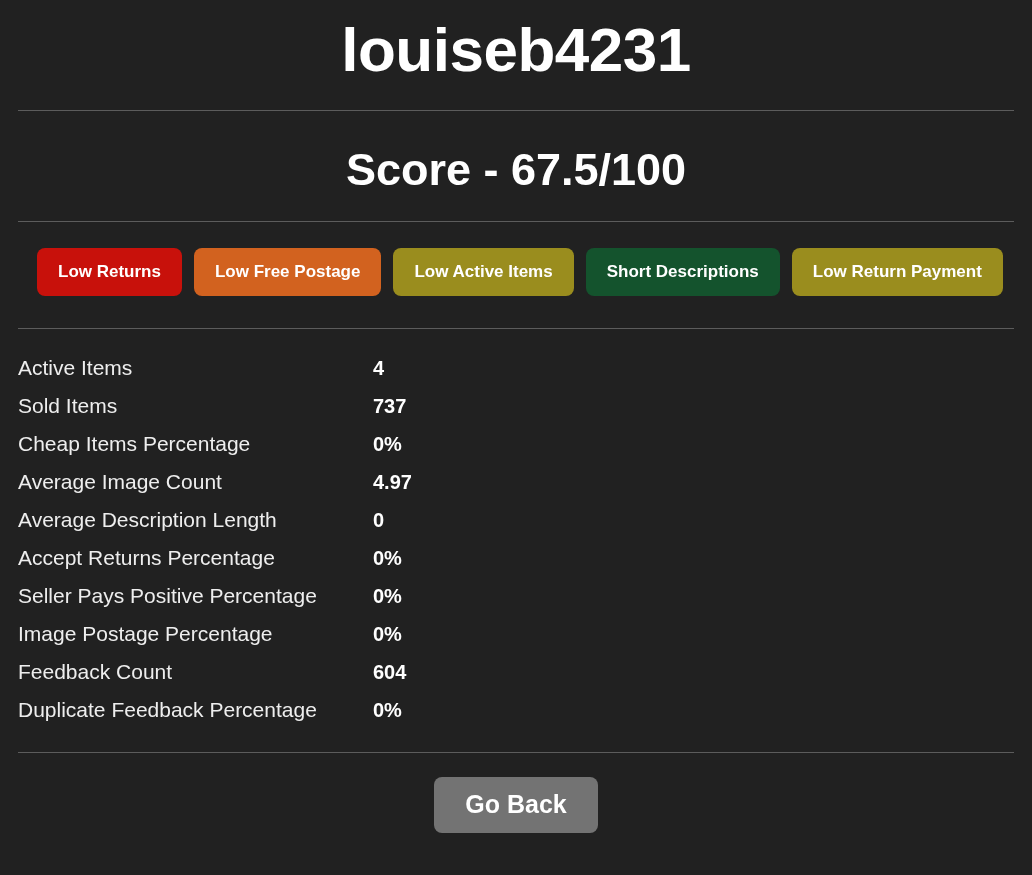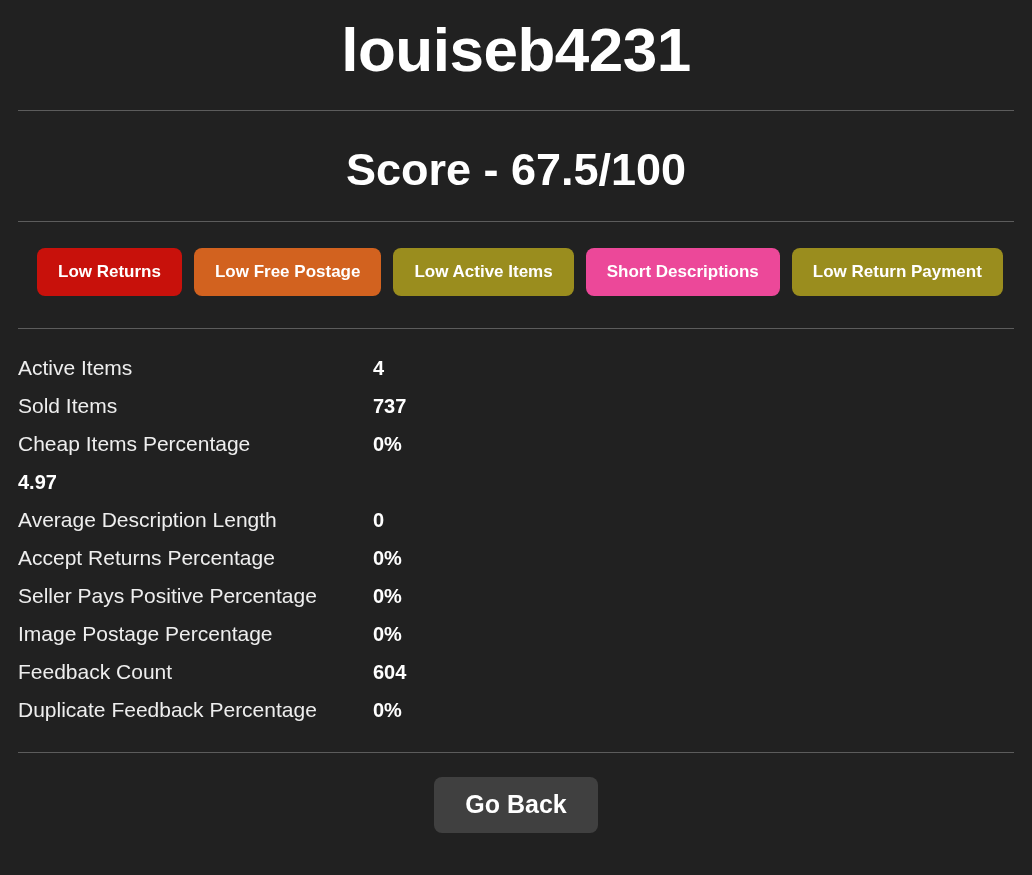--- a/index.html
+++ b/index.html
@@ -149,40 +149,41 @@
   <h2 class="score">
     <span class="score-text">Score - </span><span class="score-value" style="color: #ffffff;">67.5/100</span>
   </h2>
 
   <hr class="divider d2" style="background: rgb(92, 92, 92);">
 
   <div class="badges">
     <button class="badge" style="background: rgb(200, 17, 11);">Low Returns</button>
     <button class="badge" style="background: rgb(210, 98, 31);">Low Free Postage</button>
     <button class="badge" style="background: rgb(154, 141, 30);">Low Active Items</button>
-    <button class="badge" style="background: #ec4899;">Short Descriptions</button>
+    <button class="badge" style="background: #14532d;">Short Descriptions</button>
     <button class="badge" style="background: rgb(154, 141, 30);">Low Return Payment</button>
   </div>
 
   <hr class="divider d3" style="background: rgb(92, 92, 92);">
 
   <div class="stats">
     <div class="stat-row">
       <span class="stat-label">Active Items</span>
       <span class="stat-value">4</span>
     </div>
     <div class="stat-row">
       <span class="stat-label">Sold Items</span>
       <span class="stat-value">737</span>
     </div>
     <div class="stat-row">
       <span class="stat-label">Cheap Items Percentage</span>
       <span class="stat-value">0%</span>
     </div>
     <div class="stat-row">
+      <span class="stat-label">Average Image Count</span>
       <span class="stat-value">4.97</span>
     </div>
     <div class="stat-row">
       <span class="stat-label">Average Description Length</span>
       <span class="stat-value">0</span>
     </div>
     <div class="stat-row">
       <span class="stat-label">Accept Returns Percentage</span>
       <span class="stat-value">0%</span>
     </div>
@@ -200,16 +201,16 @@
     </div>
     <div class="stat-row">
       <span class="stat-label">Duplicate Feedback Percentage</span>
       <span class="stat-value">0%</span>
     </div>
   </div>
 
   <hr class="divider d4" style="background: rgb(92, 92, 92);">
 
   <div class="footer">
-    <button class="go-back-button" style="background: #404040;">Go Back</button>
+    <button class="go-back-button" style="background: #737373;">Go Back</button>
   </div>
 
 </div>
 
 </body></html>

